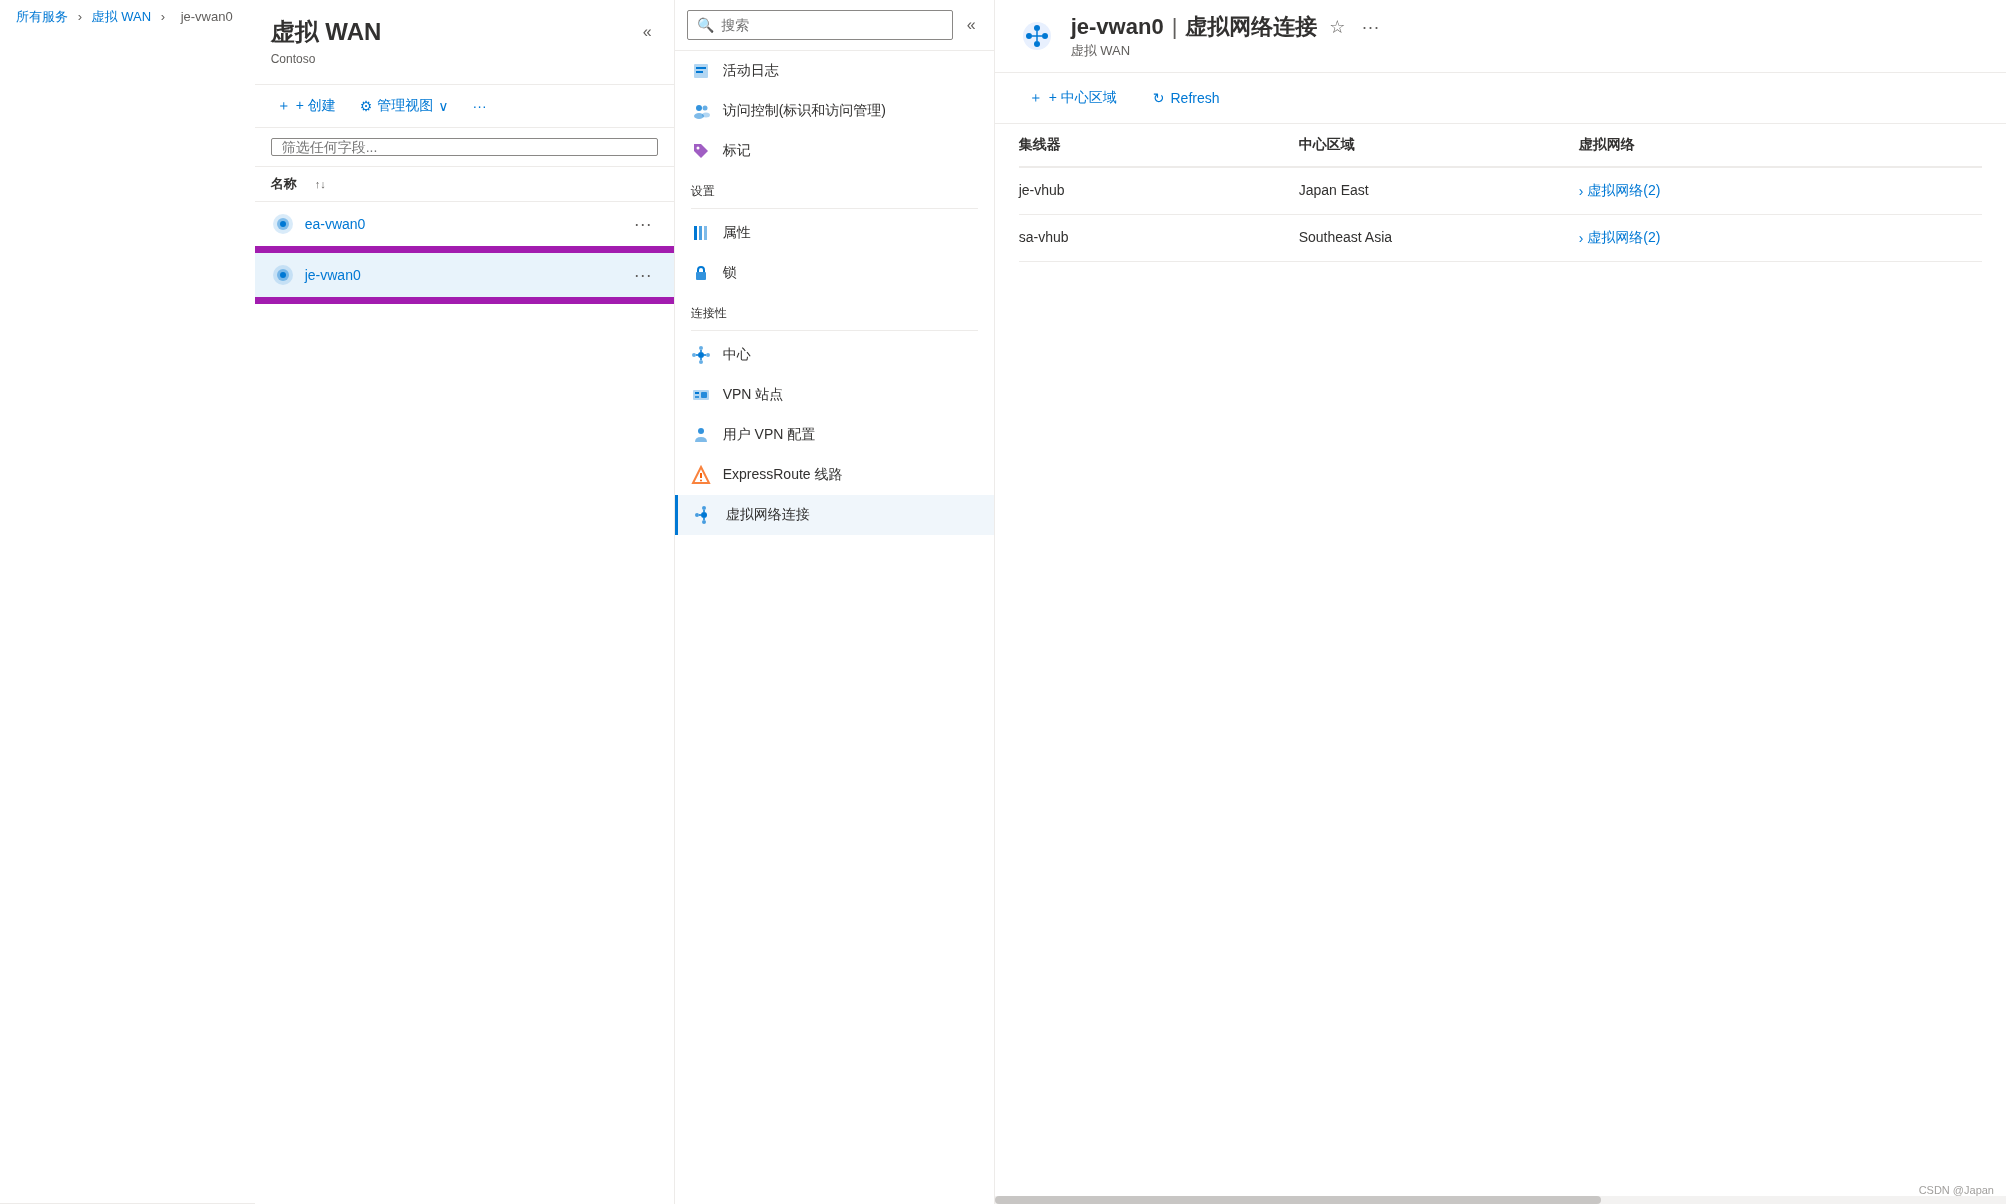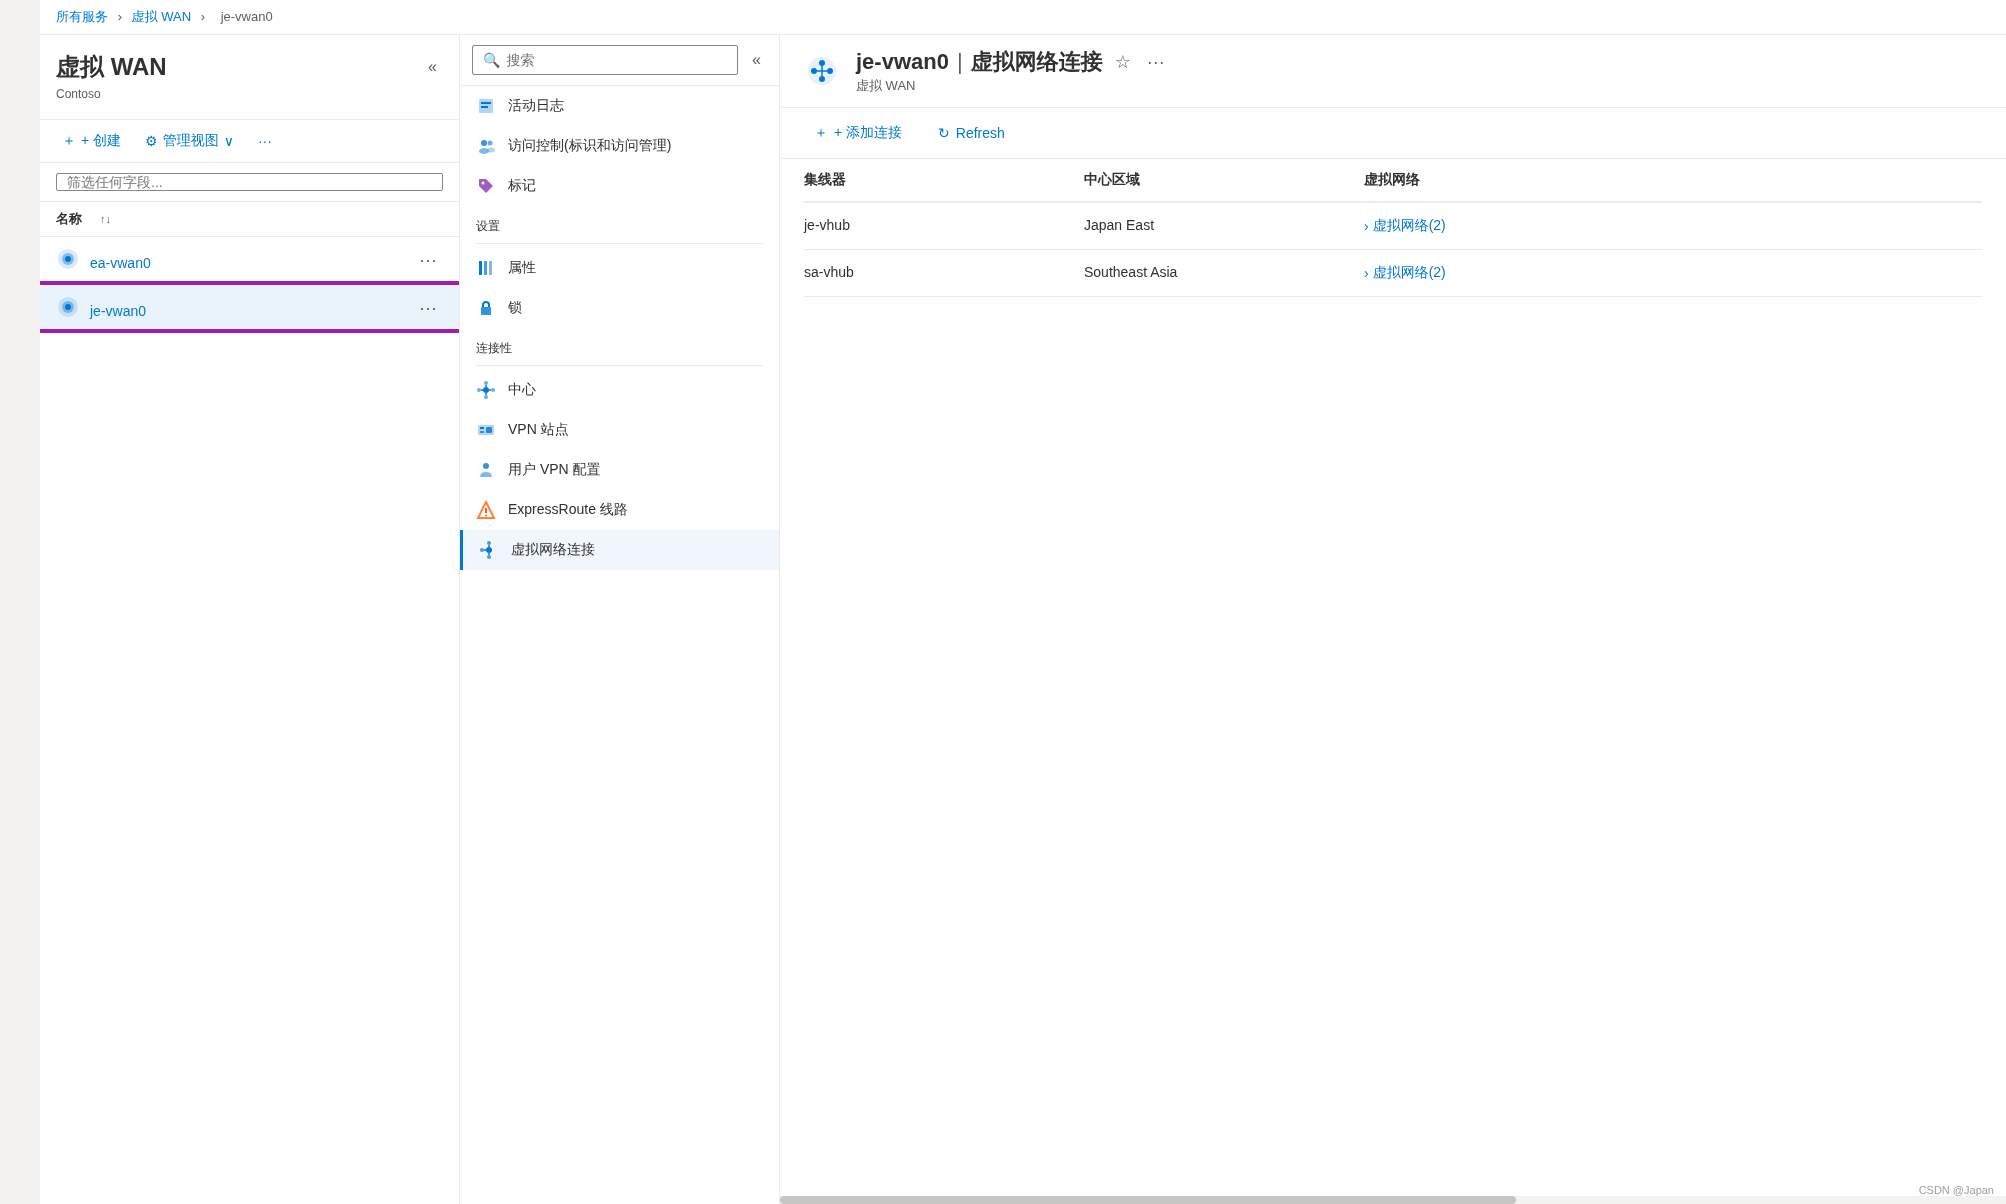--- a/index.html
+++ b/index.html
@@ -6,23 +6,22 @@
     body {
       font-family: 'Segoe UI', -apple-system, sans-serif;
       font-size: 14px;
       background: #f3f2f1;
       color: #323130;
       height: 100vh;
       overflow: hidden;
     }
     .app-container {
       display: flex;
-      flex-direction: column;
+      flex-direction: row;
       height: 100vh;
-      margin-left: 40px;
     }
     .breadcrumb {
       padding: 8px 16px;
       font-size: 13px;
       color: #605e5c;
       background: #fff;
       border-bottom: 1px solid #edebe9;
     }
     .breadcrumb a {
       color: #0078d4;
@@ -115,24 +114,24 @@
     }
     .col-header-sort {
       display: flex;
       align-items: center;
       gap: 18px;
     }
     .sort-icon { font-size: 11px; color: #605e5c; }
     .list-items { flex: 1; overflow-y: auto; }
     .list-item {
       display: flex;
-      align-items: flex-end;
+      align-items: center;
       padding: 10px 16px;
       cursor: pointer;
-      border-bottom: 4px solid #a21caf;
+      border-bottom: 7px solid #a21caf;
       position: relative;
     }
     .list-item.active { background: #e8f3fb; }
     .item-icon {
       width: 24px;
       height: 24px;
       margin-right: 10px;
       flex-shrink: 0;
     }
     .item-name {
@@ -546,21 +545,21 @@
             <span class="content-title">虚拟网络连接</span>
             <span class="favorite-icon">☆</span>
             <span class="more-icon">···</span>
           </div>
           <div class="content-subtitle">虚拟 WAN</div>
         </div>
       </div>
       <div class="content-toolbar">
         <button class="toolbar-btn">
           <span>＋</span>
-          <span>+ 添加连接</span>
+          <span>+ 中心区域</span>
         </button>
         <button class="toolbar-btn">
           <span>↻</span>
           <span>Refresh</span>
         </button>
       </div>
       <div class="data-table">
         <div class="table-header">
           <div>集线器</div>
           <div>中心区域</div>

